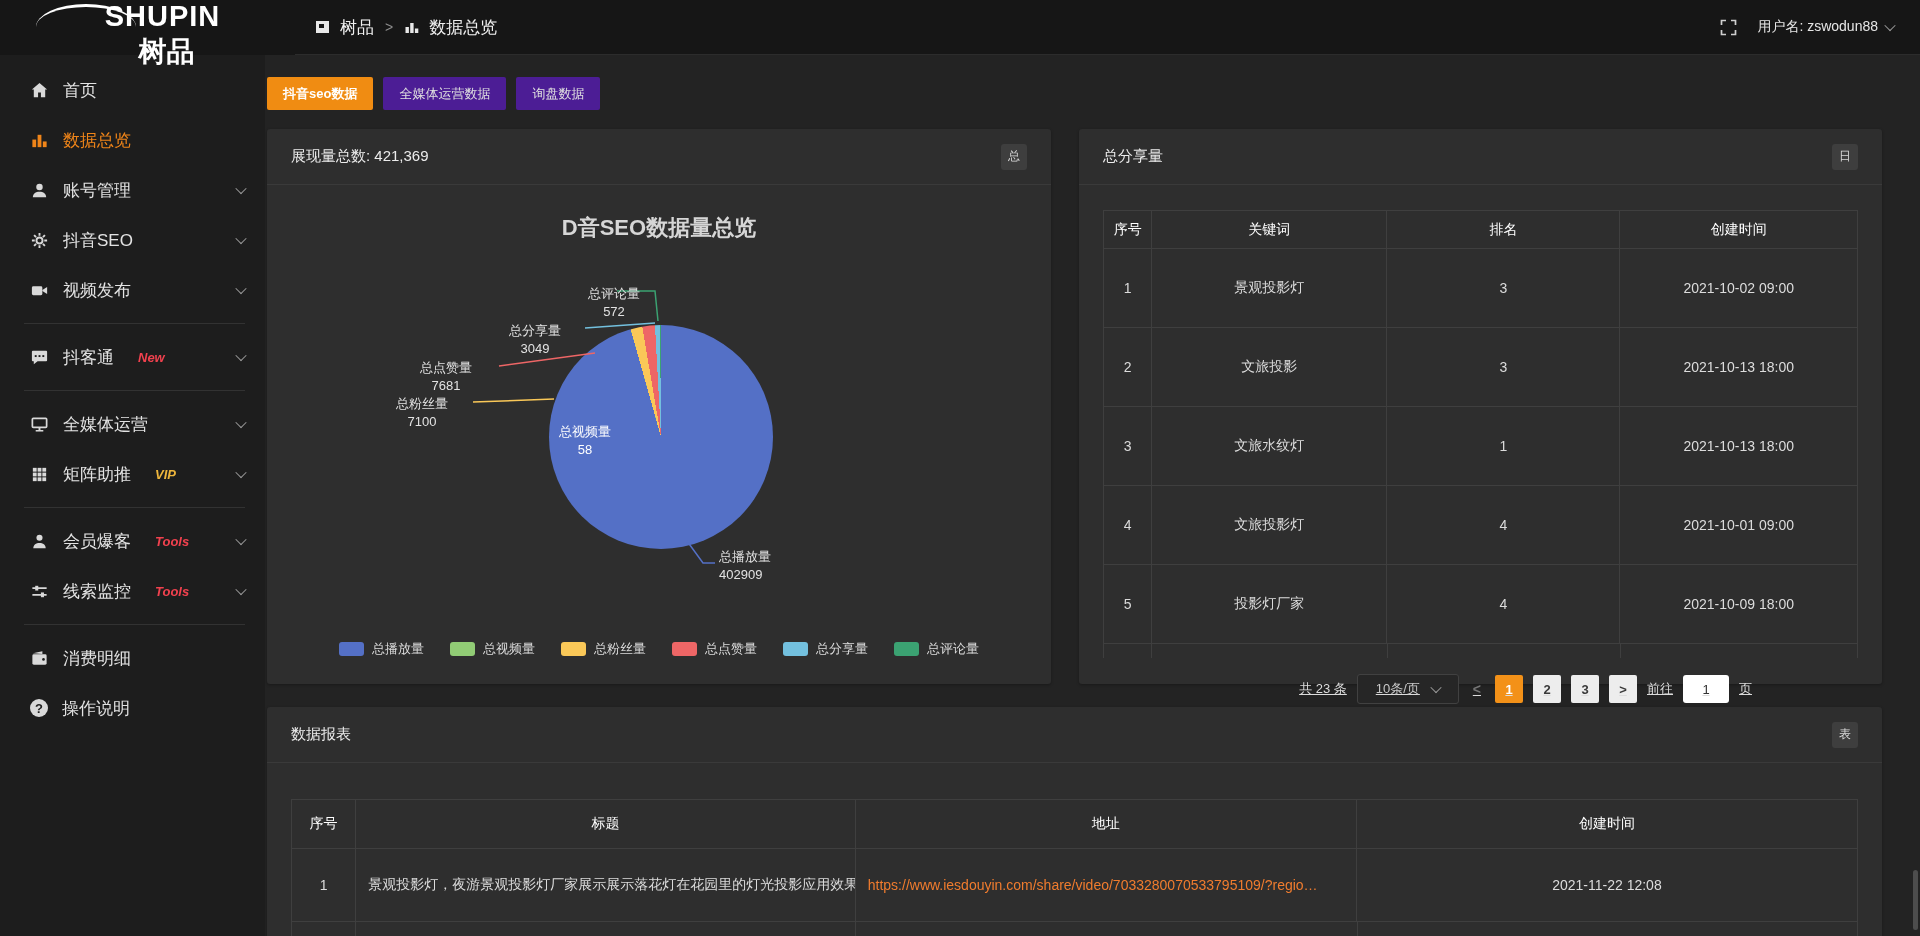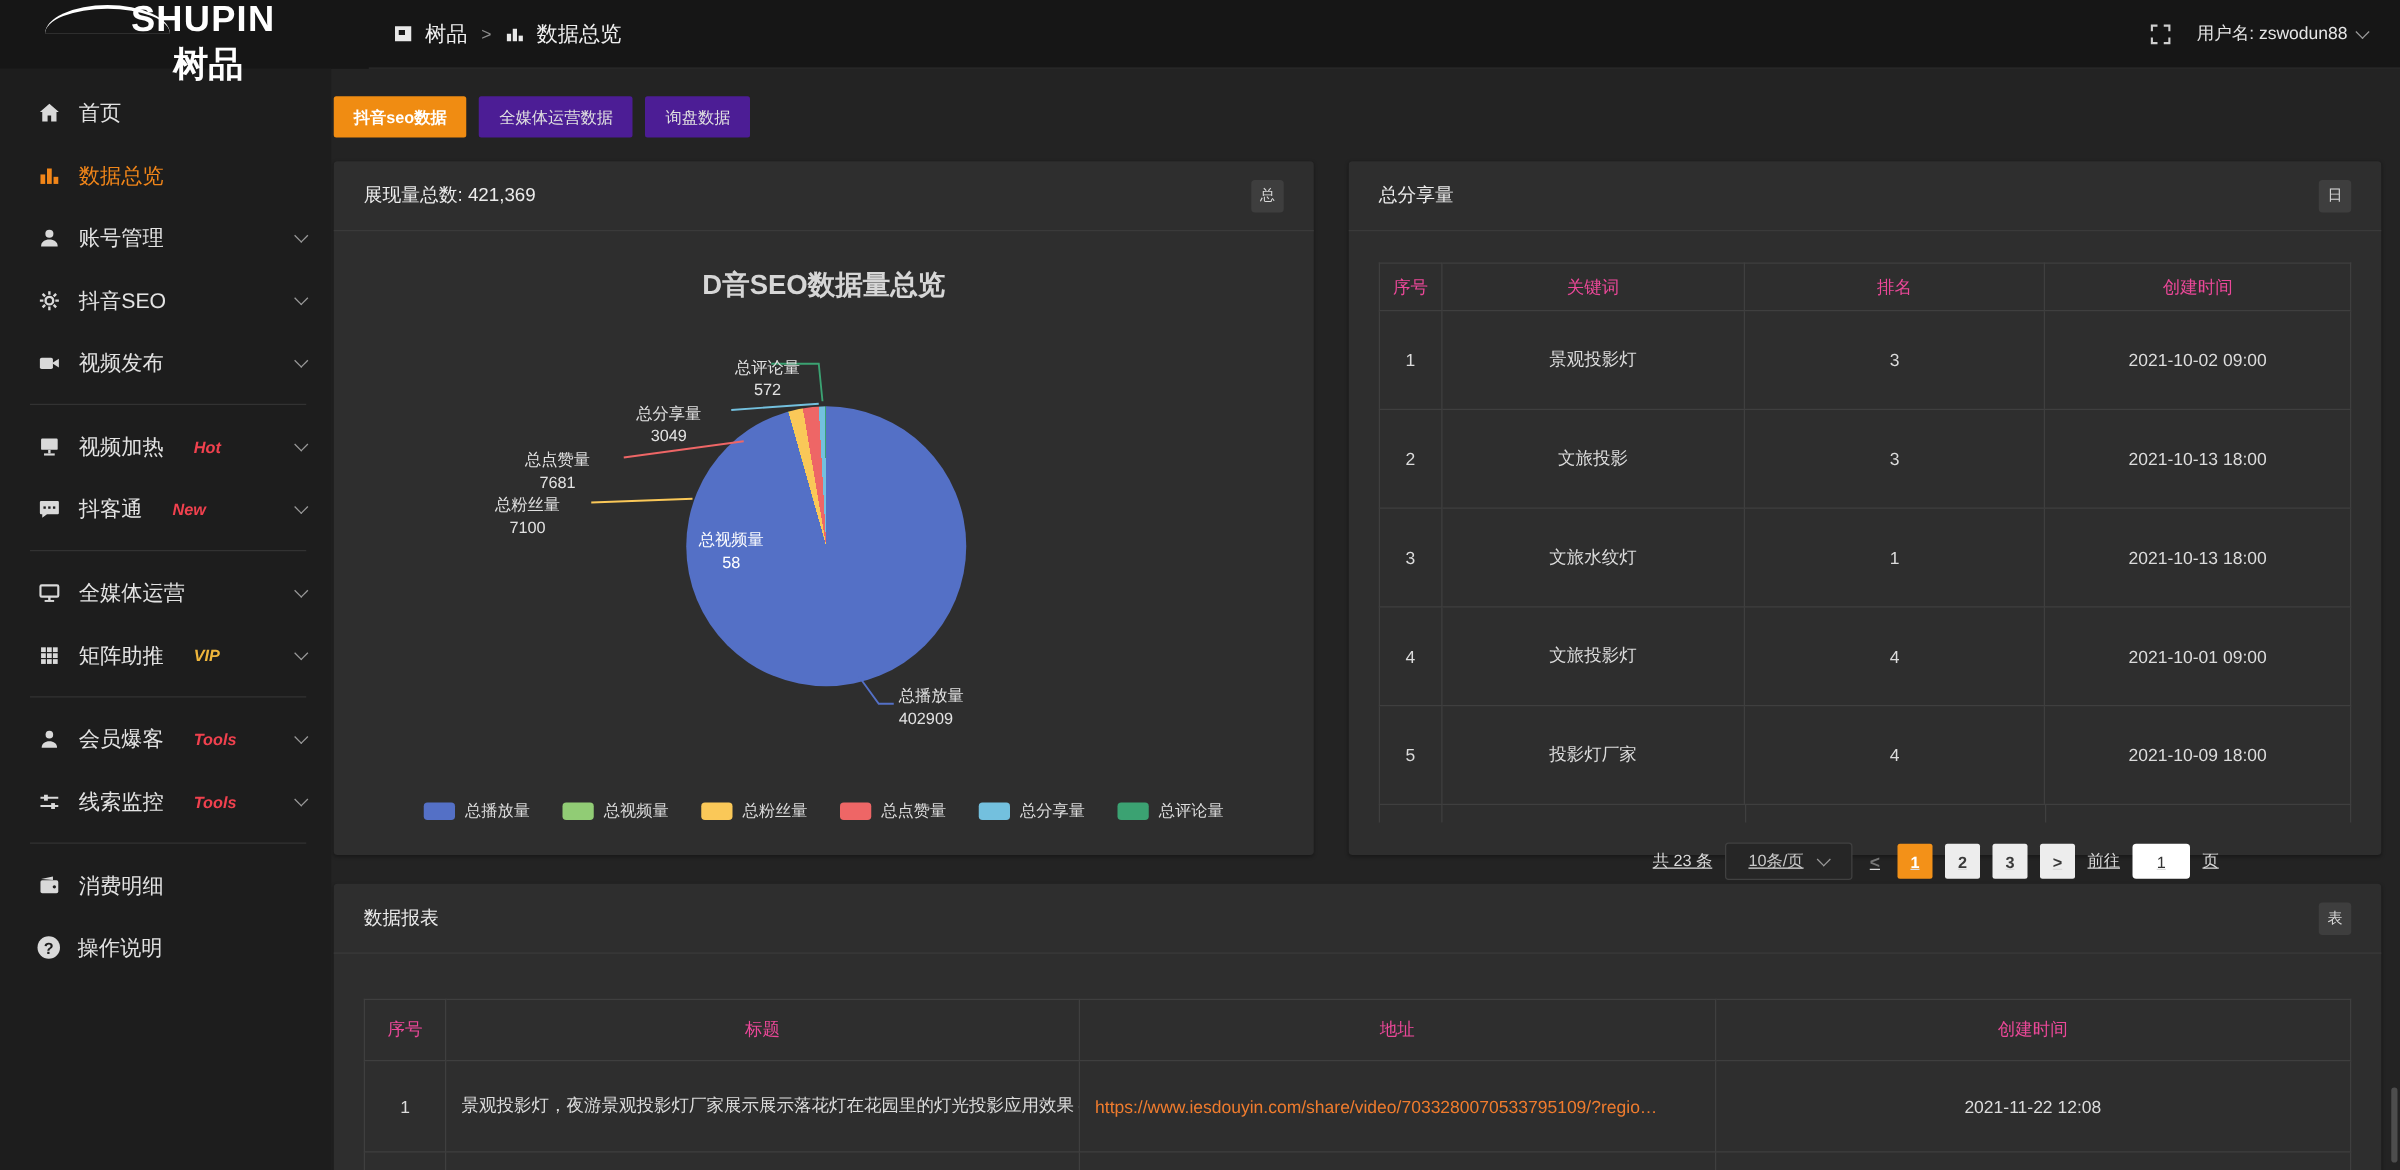--- a/index.html
+++ b/index.html
@@ -23,21 +23,21 @@
   .side-item{display:flex;align-items:center;height:50px;padding:0 20px 0 30px;gap:14px;font-size:17px;color:#e3e3e3;cursor:pointer;}
   .side-item .lbl{white-space:nowrap;}
   .side-item.active{color:#f08519;}
   .side-item svg{flex:none;}
   .side-badge{font-style:italic;font-weight:bold;font-size:13px;margin-left:10px;}
   .badge-red{color:#f0414e;}
   .badge-gold{color:#eeb63c;}
   .side-chev{margin-left:auto;}
   .side-divider{height:1px;background:#323232;margin:8px 20px 8px 24px;}
 
-  .main{flex:1;padding:22px 15px 0 2px;overflow:hidden;}
+  .main{flex:1;padding:22px 38px 0 2px;overflow:hidden;}
 
   
   .tabs{display:flex;gap:10px;margin-bottom:19px;}
   .tab{height:33px;padding:0 16px;display:flex;align-items:center;background:#4c1d95;color:#e0e0e0;font-size:13px;border-radius:2px;cursor:pointer;}
   .tab.active{background:#f08c12;color:#fff;font-weight:bold;}
 
   
   .row{display:flex;gap:28px;}
   .panel{background:#2e2e2e;border-radius:3px;box-shadow:0 1px 3px rgba(0,0,0,.3);}
   .panel-header{height:55px;display:flex;align-items:center;justify-content:space-between;padding:0 24px;border-bottom:1px solid #3a3a3a;font-size:15px;color:#ececec;}
@@ -52,21 +52,21 @@
   .pie-label{position:absolute;width:110px;text-align:center;font-size:13px;color:#e2e2e2;line-height:18px;}
   .pie-label.inside{color:#fff;}
   .pie-label.play{width:130px;text-align:left;}
   .legend{position:absolute;left:0;right:0;bottom:26px;display:flex;justify-content:center;gap:26px;}
   .legend-item{display:flex;align-items:center;gap:8px;font-size:13px;color:#dddddd;cursor:pointer;}
   .swatch{width:25px;height:14px;border-radius:3px;}
 
   
   table{width:100%;border-collapse:collapse;table-layout:fixed;}
   th,td{border:1px solid #3f3f3f;font-weight:normal;text-align:center;font-size:14px;overflow:hidden;}
-  th{height:35px;color:#ec4899;margin-top:12px;}
+  th{height:35px;color:#ffffff;margin-top:12px;}
   .rank-table td{height:76px;color:#dcdcdc;}
   .stub{display:flex;}
   .stub > div{border-left:1px solid #3f3f3f;box-sizing:border-box;}
   .stub > div:last-child{border-right:1px solid #3f3f3f;}
 
   
   .panel.rank{flex:1;height:555px;}
   .rank-body{padding:25px 24px 0;}
   .pagination{display:flex;align-items:center;justify-content:flex-end;gap:10px;margin:16px 106px 0 0;font-size:13px;color:#dcdcdc;text-decoration:underline;}
   .size-select{width:100px;height:28px;background:#262626;border:1px solid #414141;border-radius:3px;display:flex;align-items:center;justify-content:center;gap:12px;color:#c9c9c9;cursor:pointer;}
@@ -177,32 +177,20 @@
         <span class="ic">
             <svg width="19" height="19" viewBox="0 0 20 20" fill="#d9d9d9">
               <rect x="2" y="5.5" width="11" height="9.5" rx="1.5"></rect>
               <path d="M13 9.5l5-3.2v7.4l-5-3.2z"></path>
             </svg>
           </span>
         <span class="lbl">视频发布</span>
         <span class="chev side-chev"></span>
       </div>
       <div class="side-divider"></div>
-      <div class="side-item">
-        <span class="ic">
-            <svg width="19" height="19" viewBox="0 0 20 20" fill="#d9d9d9">
-              <rect x="3" y="3" width="14" height="9.5" rx="1"></rect>
-              <rect x="9" y="12.5" width="2" height="3"></rect>
-              <rect x="5.5" y="15.5" width="9" height="1.8"></rect>
-            </svg>
-          </span>
-        <span class="lbl">视频加热</span>
-        <span class="side-badge badge-red">Hot</span>
-        <span class="chev side-chev"></span>
-      </div>
       <div class="side-item">
         <span class="ic">
             <svg width="19" height="19" viewBox="0 0 20 20" fill="#d9d9d9">
               <path d="M3 3h14a1 1 0 0 1 1 1v9a1 1 0 0 1-1 1H8l-4 3v-3H3a1 1 0 0 1-1-1V4a1 1 0 0 1 1-1z"></path>
               <rect x="5" y="7.5" width="2" height="2" fill="#1d1d1d"></rect>
               <rect x="9" y="7.5" width="2" height="2" fill="#1d1d1d"></rect>
               <rect x="13" y="7.5" width="2" height="2" fill="#1d1d1d"></rect>
             </svg>
           </span>
         <span class="lbl">抖客通</span>

